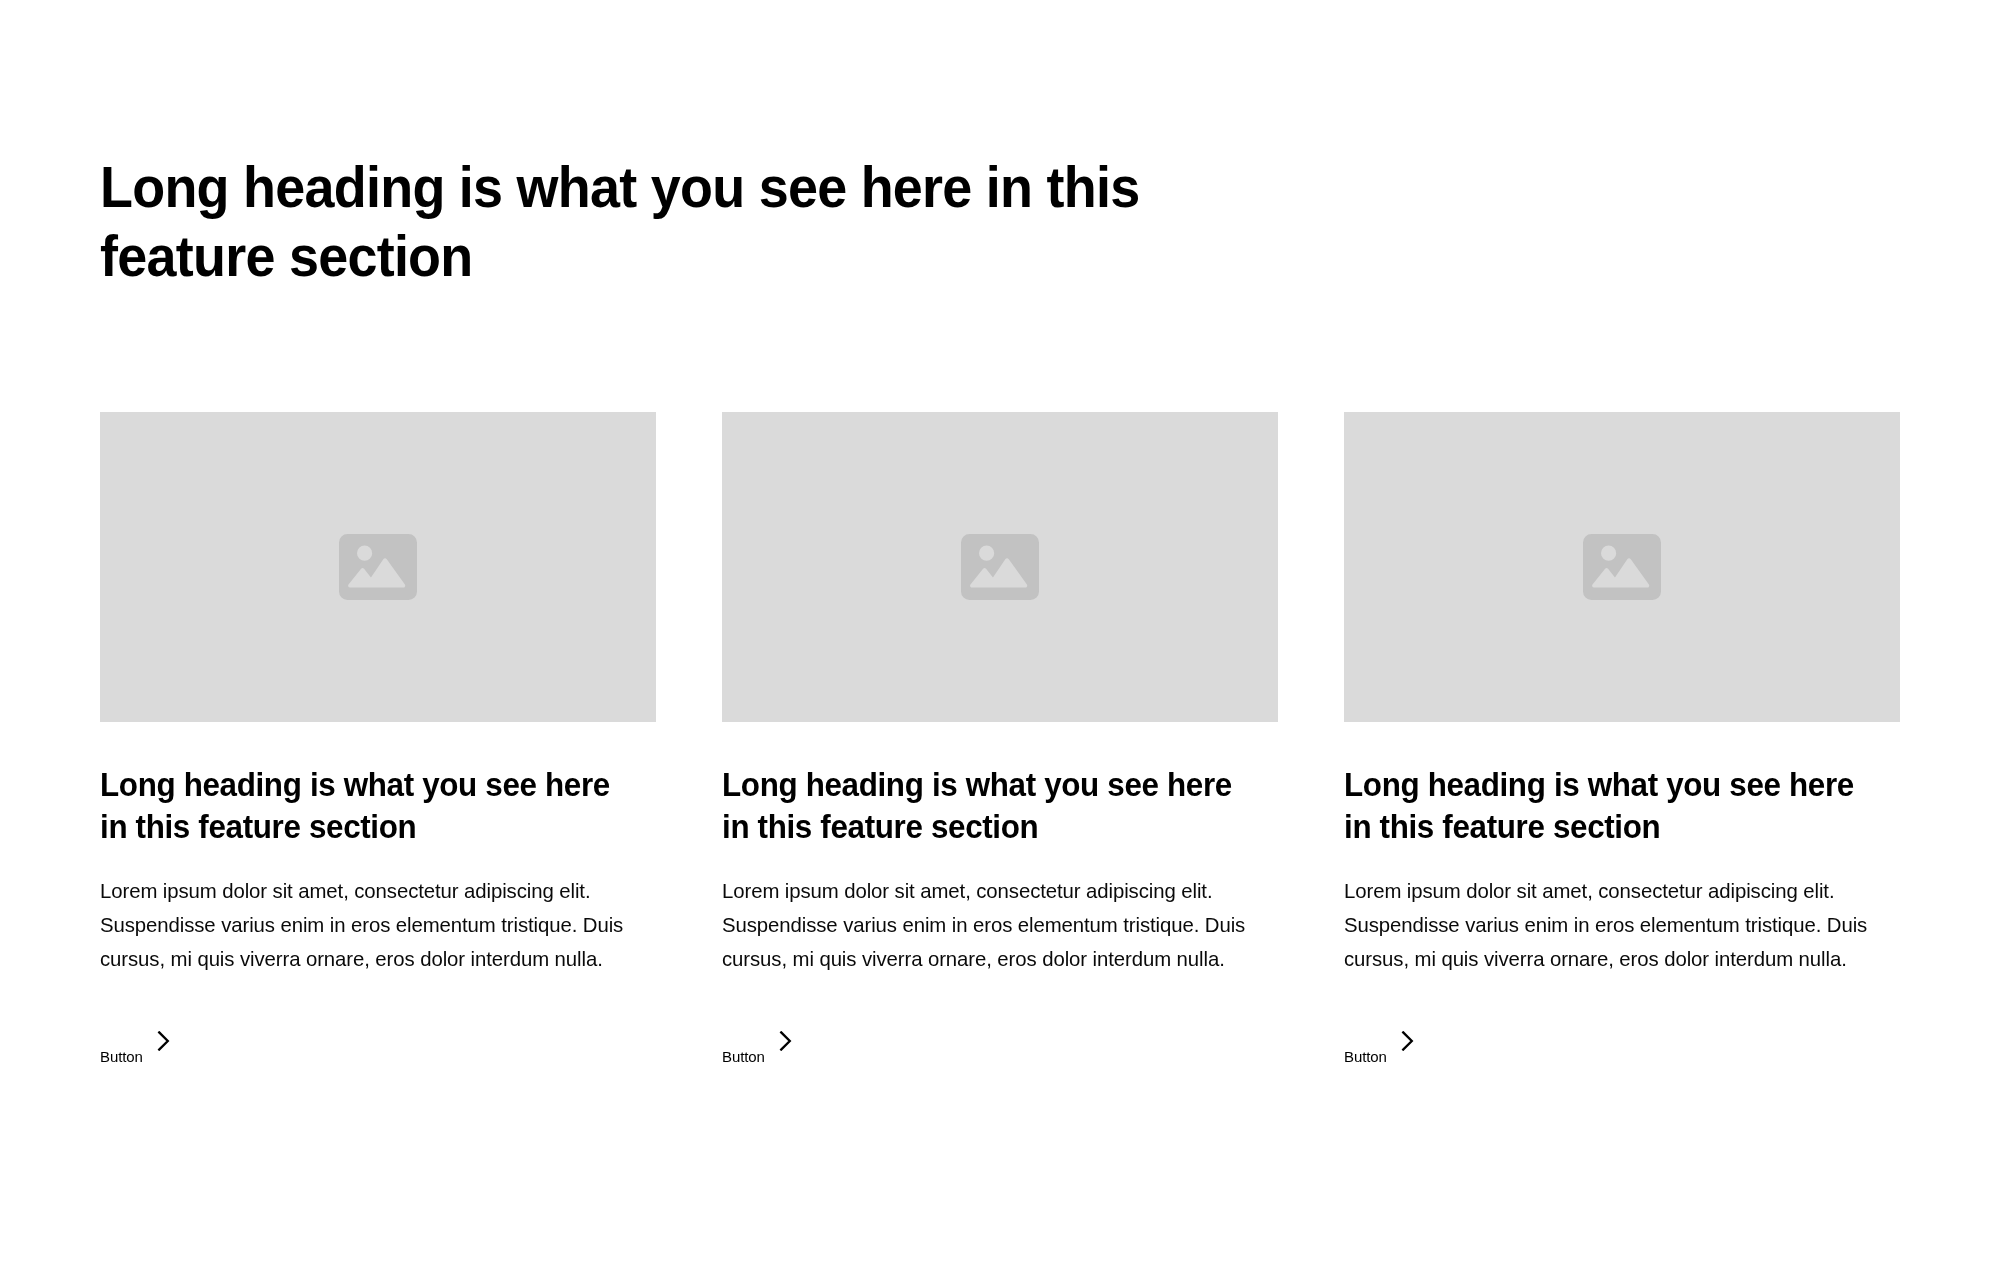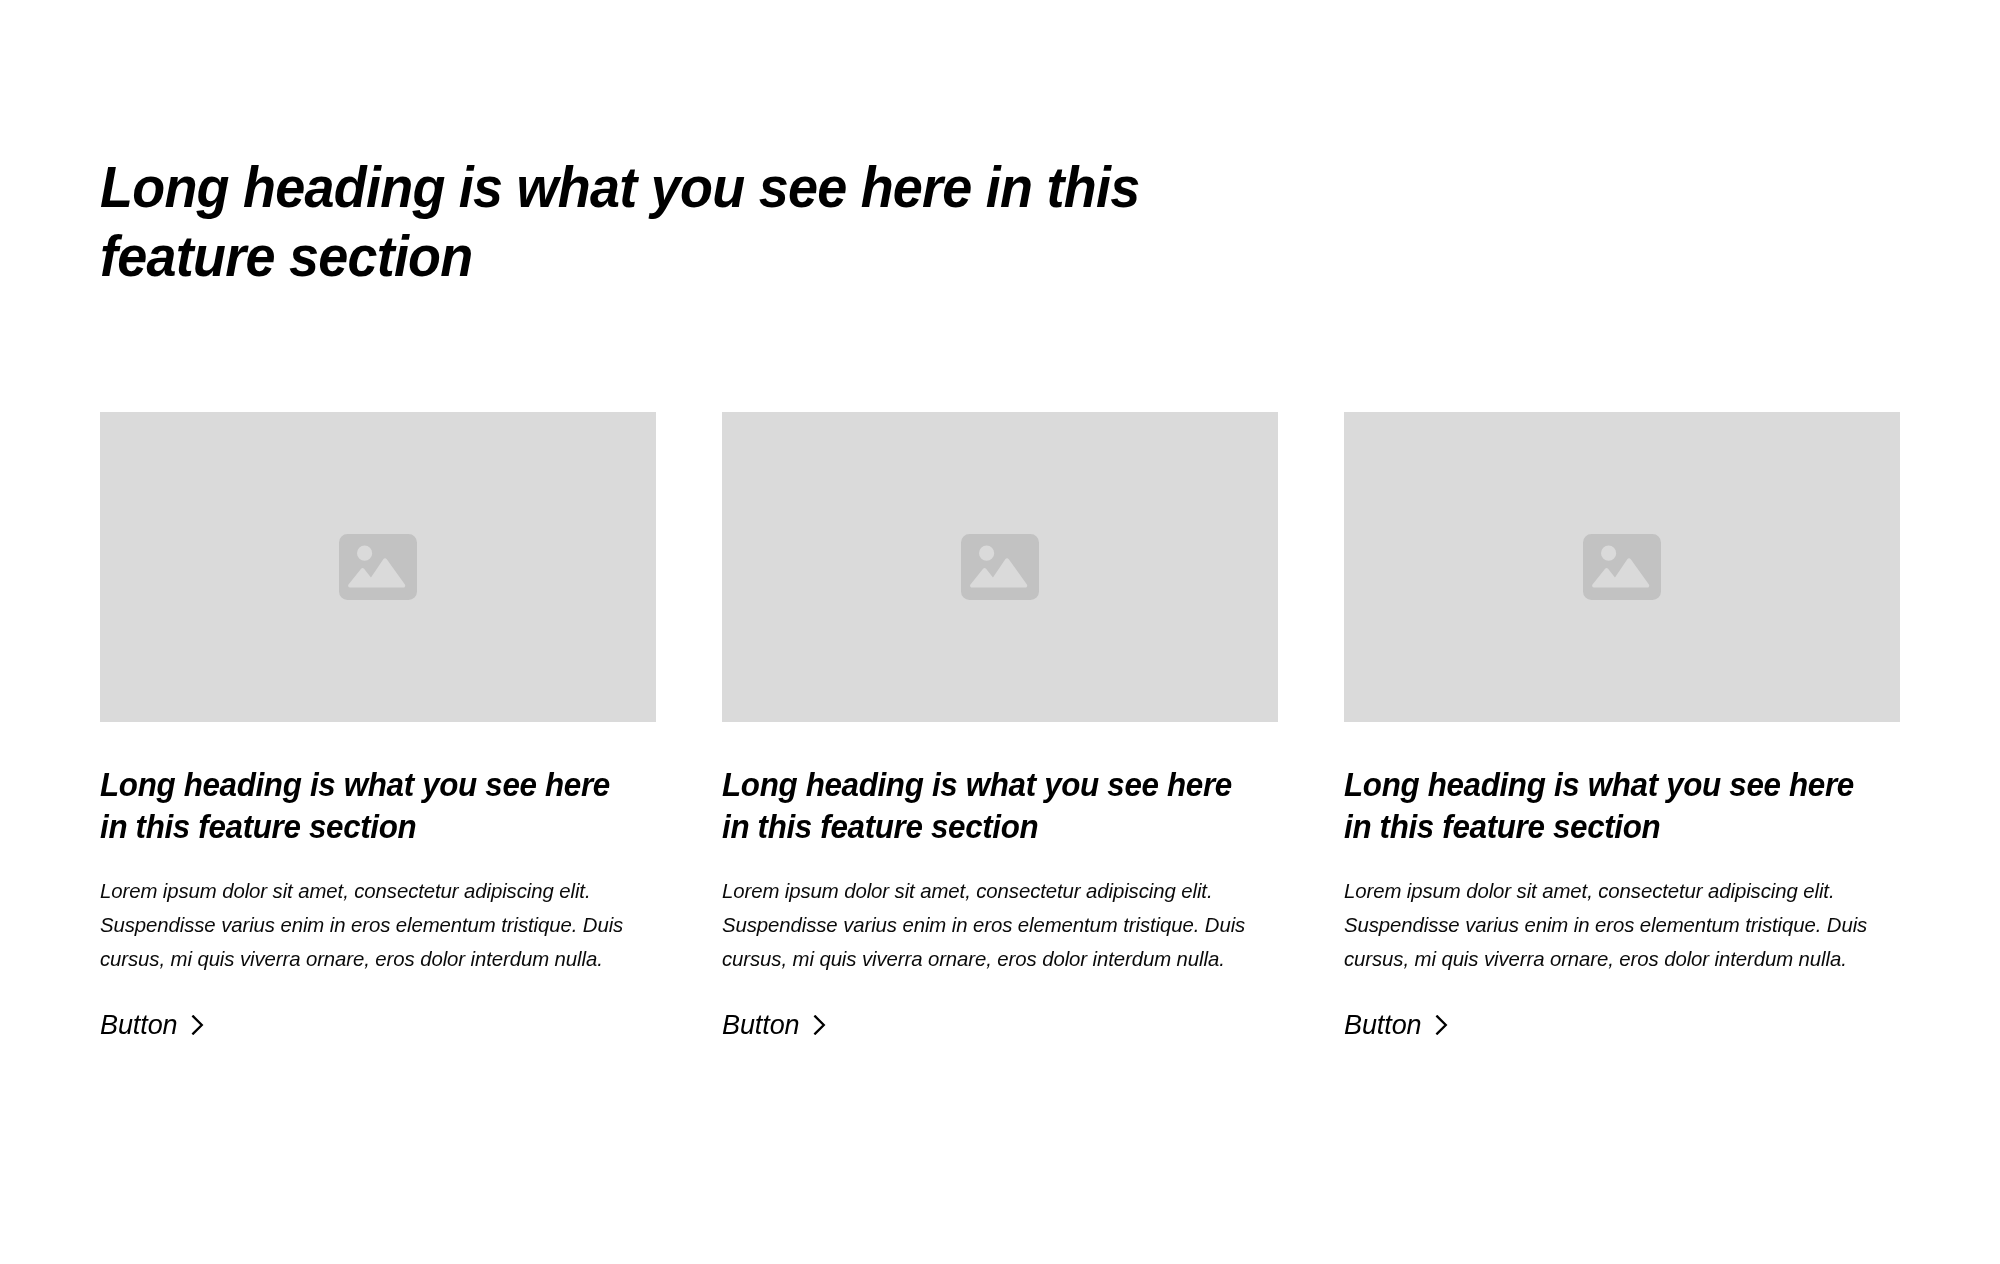--- a/index.html
+++ b/index.html
@@ -14,21 +14,20 @@
     overflow: hidden;
     font-family: "Liberation Sans", sans-serif;
     -webkit-font-smoothing: antialiased;
   }
 
   .page {
     position: relative;
     width: 1764px;
     height: 1264px;
     background: #ffffff;
-    font-style: italic;
   }
 
   
   .section-heading {
     position: absolute;
     left: 100px;
     top: 152px;
     width: 1120px;
     margin: 0;
     font-family: "Liberation Sans Narrow", "Liberation Sans", sans-serif;
@@ -108,25 +107,26 @@
     display: inline-flex;
     align-items: center;
     gap: 14px;
     cursor: pointer;
     width: max-content;
     text-decoration: none;
   }
 
   .card-cta-label {
     font-family: "Liberation Sans", sans-serif;
-    font-size: 27px;
+    font-size: 15px;
     line-height: 26px;
     font-weight: 400;
     letter-spacing: -0.1px;
     color: #000000;
+    margin-top: 32px;
   }
 
   .chevron-icon {
     display: block;
     width: 13px;
     height: 20px;
     flex: none;
   }
 </style>
 </head>

